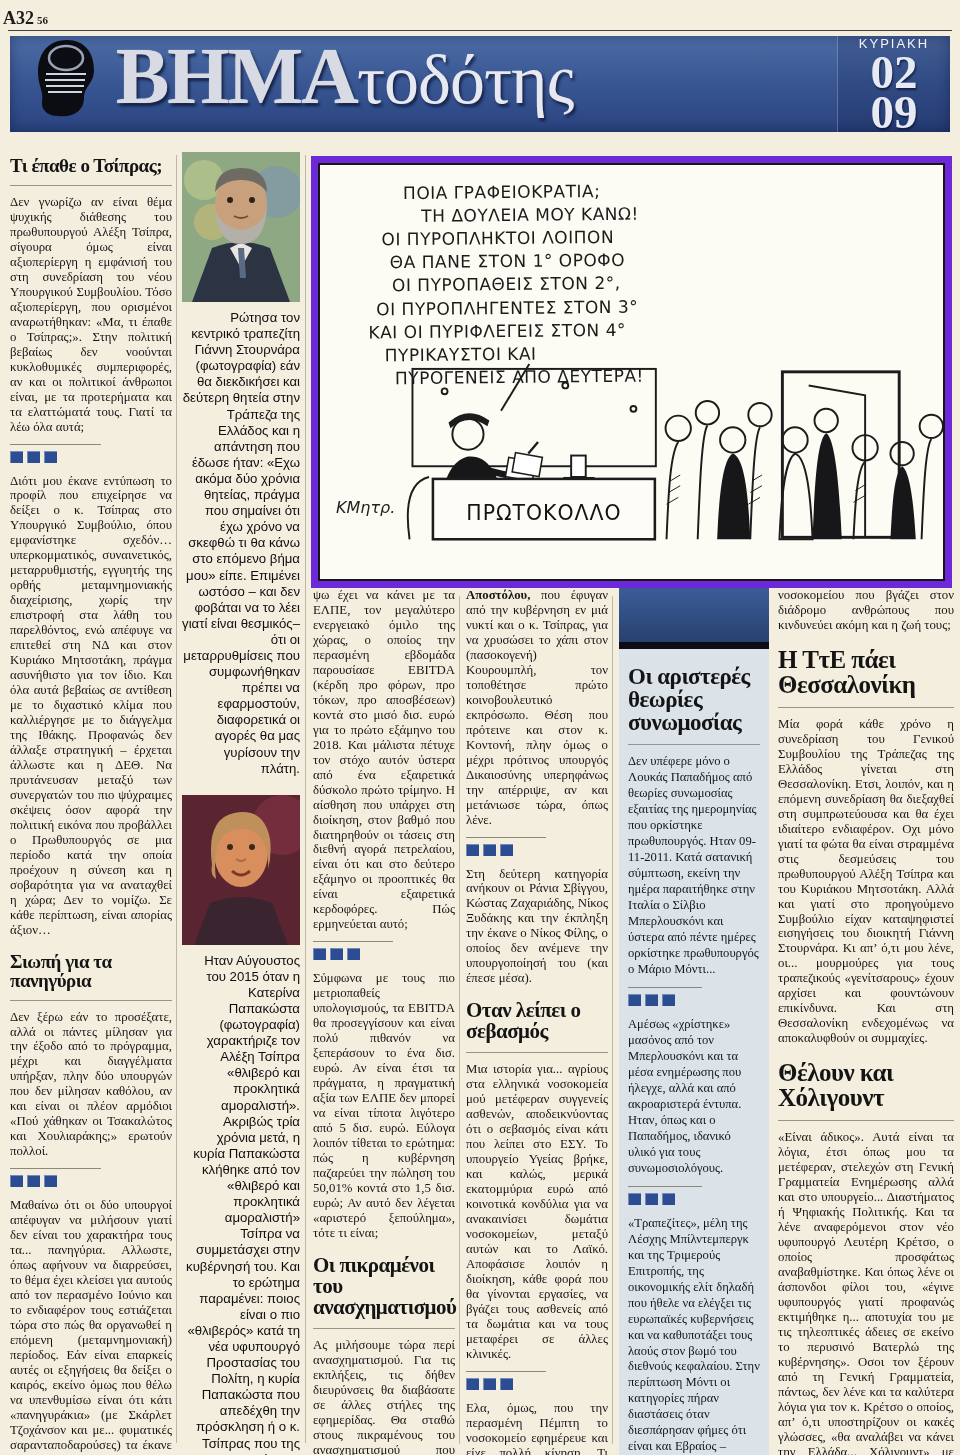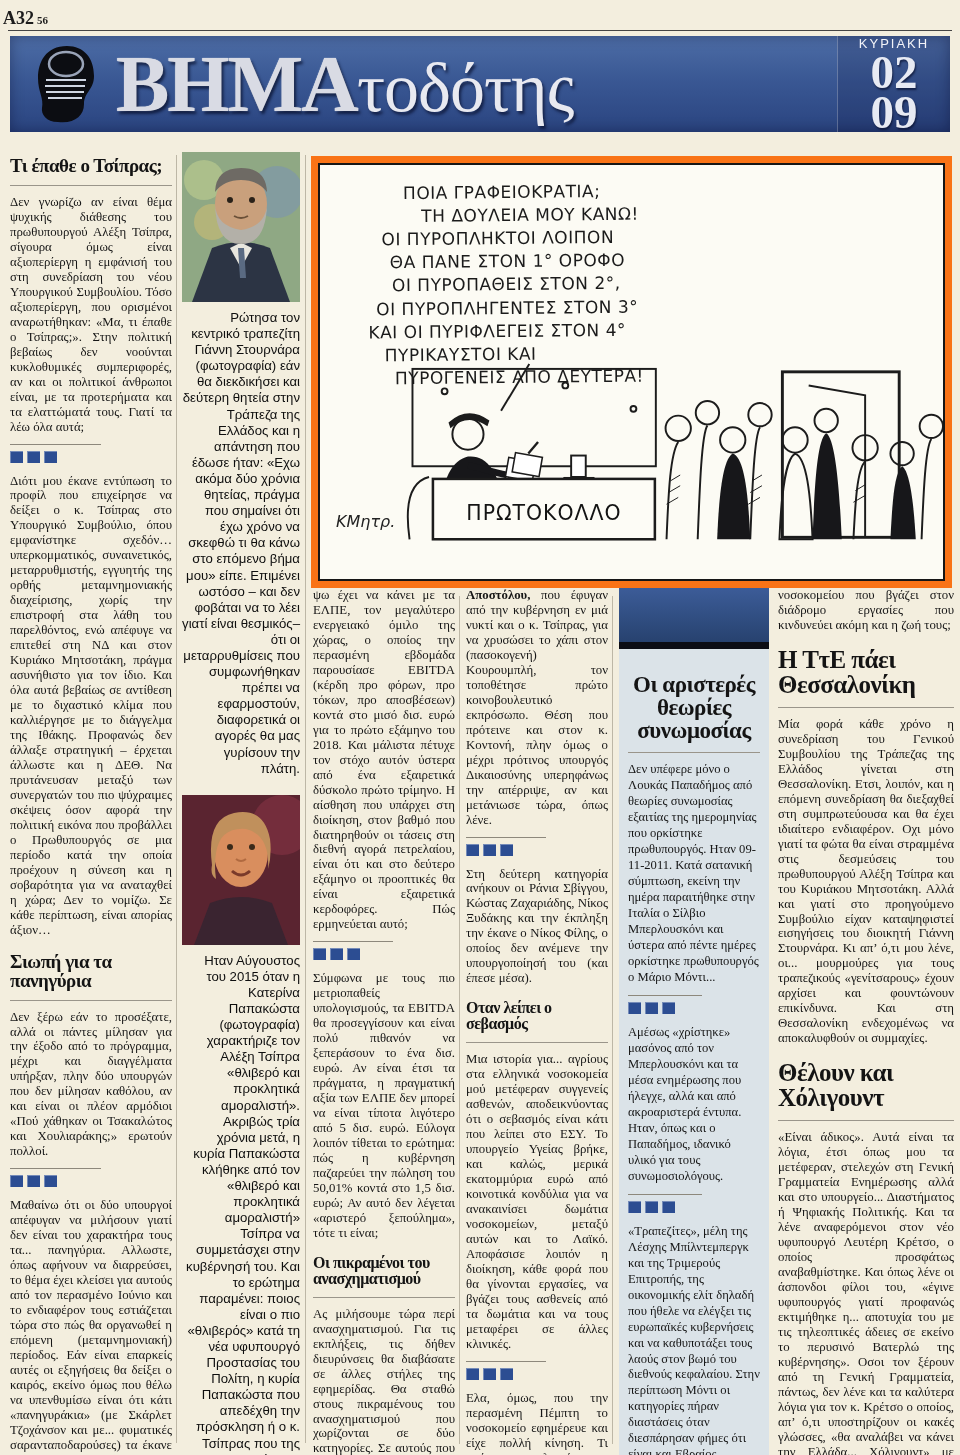--- a/index.html
+++ b/index.html
@@ -4,21 +4,21 @@
 <style>
   html,body{margin:0;padding:0;background:#888;}
   .page{position:relative;width:960px;height:1455px;background:#f3eede;overflow:hidden;
         font-family:"Liberation Serif",serif;color:#161616;}
   
   .folio{position:absolute;top:8px;left:3px;font-size:18px;font-weight:bold;color:#1c1c1c;}
   .folio .fn{font-size:11px;font-weight:bold;margin-left:3px;vertical-align:baseline;}
   .topline{position:absolute;top:30px;left:8px;right:8px;border-top:1.6px solid #444;}
   .masthead{position:absolute;top:36px;left:10px;width:940px;height:96px;
             background:linear-gradient(180deg,#4d6da6 0%,#3a5894 45%,#2a4480 100%);
-            display:flex;align-items:center;box-shadow:inset 0 0 14px rgba(0,0,30,.35);}
+            display:flex;box-shadow:inset 0 0 14px rgba(0,0,30,.35);}
   .logo{width:78px;height:84px;margin-left:18px;flex:0 0 auto;}
   .mh-title{margin-left:10px;white-space:nowrap;line-height:1;}
   .mh-bold{font-size:80px;font-weight:bold;color:#d9dbe4;letter-spacing:-2px;
            text-shadow:2px 3px 3px rgba(8,16,45,.75),0 0 1px #fff;}
   .mh-light{font-size:70px;color:#e8e9f0;letter-spacing:-1px;
             text-shadow:2px 3px 3px rgba(8,16,45,.7);}
   .mh-date{margin-left:auto;width:112px;height:100%;display:flex;flex-direction:column;
            align-items:center;justify-content:center;background:rgba(5,10,40,.14);
            border-left:1px solid rgba(255,255,255,.25);}
   .mh-day{font-family:"Liberation Sans",sans-serif;font-size:13px;color:#f2f3f8;
@@ -37,53 +37,53 @@
   .sep .l{width:56%;border-top:1px solid #8d887c;margin-bottom:4px;}
   .sep .sq{display:inline-block;width:13px;height:12px;background:#2c4d92;
            margin-right:4px;box-shadow:inset 1px 1px 0 rgba(255,255,255,.35);}
   b{font-weight:bold;margin-top:20px;}
   
   .c1{left:10px;top:150px;width:162px;}
   .c2{left:182px;top:152px;width:118px;}
   .c3{left:313px;top:588px;width:142px;}
   .c4{left:466px;top:588px;width:142px;}
   .c6{left:778px;top:588px;width:176px;}
-  .c3 h2,.c4 h2{font-size:16px;}
+  .c3 h2,.c4 h2{font-size:21px;}
   .c6 h2{font-size:25px;}
   
   .photo{width:118px;height:150px;overflow:hidden;background:#777;}
   .cap{font-family:"Liberation Sans",sans-serif;font-size:13.2px;line-height:1.22;
        color:#0e0e0e;text-align:right;margin:8px 0 18px;}
   
   .box{position:absolute;left:619px;top:588px;width:150px;}
   .box-bar{height:54px;background:linear-gradient(180deg,#3c5c98,#27426f);
            border-bottom:7px solid #0c0d14;}
   .box-body{background:#dbe3e8;padding:12px 9px 16px;min-height:640px;}
-  .box-body h2{font-size:23px;margin-top:12px;text-align:center;}
+  .box-body h2{font-size:23px;margin-top:4px;}
   .box-body p{font-size:12.6px;line-height:1.27;text-align:left;}
   
   .cart-outer{position:absolute;left:311px;top:156px;width:641px;height:432px;
-              background:#f97316;padding:7px;box-sizing:border-box;}
+              background:#6d28d9;padding:7px;box-sizing:border-box;}
   .cart{position:relative;width:100%;height:100%;background:#fcfbf4;
         border:2.5px solid #161616;box-sizing:border-box;}
   .speech{position:absolute;top:16px;left:48px;font-family:"DejaVu Sans",sans-serif;
           font-size:17px;line-height:1.36;color:#1b1b1b;letter-spacing:.5px;
           transform:rotate(-.6deg);}
   .speech span{display:block;}
   .speech span:nth-child(1){margin-left:36px;}
   .speech span:nth-child(2){margin-left:54px;}
   .speech span:nth-child(3){margin-left:14px;}
   .speech span:nth-child(4){margin-left:22px;}
   .speech span:nth-child(5){margin-left:24px;}
   .speech span:nth-child(6){margin-left:8px;}
   .speech span:nth-child(7){margin-left:0px;}
   .speech span:nth-child(8){margin-left:16px;}
   .speech span:nth-child(9){margin-left:26px;}
   .scene{position:absolute;left:0;bottom:30px;width:100%;height:190px;}
-  .sig{position:absolute;left:16px;bottom:48px;font-family:"DejaVu Sans",sans-serif;
+  .sig{position:absolute;left:16px;bottom:62px;font-family:"DejaVu Sans",sans-serif;
        font-style:italic;font-size:16px;color:#222;}
   .credit{position:absolute;bottom:7px;width:100%;text-align:center;font-size:13.5px;
           letter-spacing:1.5px;color:#1d1d1d;}
 </style>
 </head>
 <body>
 
 <div class="page">
 
   <div class="folio">
@@ -267,21 +267,21 @@
       <div class="rule"></div>
       <p>Δεν υπέφερε μόνο ο Λουκάς Παπαδήμος από θεωρίες συνωμοσίας εξαιτίας της ημερομηνίας που ορκίστηκε πρωθυπουργός. Ηταν 09-11-2011. Κατά σατανική σύμπτωση, εκείνη την ημέρα παραιτήθηκε στην Ιταλία ο Σίλβιο Μπερλουσκόνι και ύστερα από πέντε ημέρες ορκίστηκε πρωθυπουργός ο Μάριο Μόντι...</p>
       <div class="sep"><div class="l"></div><span class="sq"></span><span class="sq"></span><span class="sq"></span></div>
       <p>Αμέσως «χρίστηκε» μασόνος από τον Μπερλουσκόνι και τα μέσα ενημέρωσης που ήλεγχε, αλλά και από ακροαριστερά έντυπα. Ηταν, όπως και ο Παπαδήμος, ιδανικό υλικό για τους συνωμοσιολόγους.</p>
       <div class="sep"><div class="l"></div><span class="sq"></span><span class="sq"></span><span class="sq"></span></div>
       <p>«Τραπεζίτες», μέλη της Λέσχης Μπίλντεμπεργκ και της Τριμερούς Επιτροπής, της οικονομικής ελίτ δηλαδή που ήθελε να ελέγξει τις ευρωπαϊκές κυβερνήσεις και να καθυποτάξει τους λαούς στον βωμό του διεθνούς κεφαλαίου. Στην περίπτωση Μόντι οι κατηγορίες πήραν διαστάσεις όταν διεσπάρησαν φήμες ότι είναι και Εβραίος – μάλιστα ασχολήθηκαν με την παράκρουση αυτή μέχρι και οι «Financial Times»!</p>
     </div>
   </div>
 
   <div class="col c6">
-    <p>νοσοκομείου που βγάζει στον διάδρομο εργασίες που κινδυνεύει ακόμη και η ζωή τους;</p>
+    <p>νοσοκομείου που βγάζει στον διάδρομο ανθρώπους που κινδυνεύει ακόμη και η ζωή τους;</p>
     <h2>Η ΤτΕ πάει Θεσσαλονίκη</h2>
     <div class="rule"></div>
     <p>Μία φορά κάθε χρόνο η συνεδρίαση του Γενικού Συμβουλίου της Τράπεζας της Ελλάδος γίνεται στη Θεσσαλονίκη. Ετσι, λοιπόν, και η επόμενη συνεδρίαση θα διεξαχθεί στη συμπρωτεύουσα και θα έχει ιδιαίτερο ενδιαφέρον. Οχι μόνο γιατί τα φώτα θα είναι στραμμένα στις δεσμεύσεις του πρωθυπουργού Αλέξη Τσίπρα και του Κυριάκου Μητσοτάκη. Αλλά και γιατί στο προηγούμενο Συμβούλιο είχαν καταψηφιστεί εισηγήσεις του διοικητή Γιάννη Στουρνάρα. Κι απ’ ό,τι μου λένε, οι... μουρμούρες για τους τραπεζικούς «γενίτσαρους» έχουν αρχίσει και φουντώνουν επικίνδυνα. Και στη Θεσσαλονίκη ενδεχομένως να αποκαλυφθούν οι συμμαχίες.</p>
     <h2>Θέλουν και Χόλιγουντ</h2>
     <div class="rule"></div>
     <p>«Είναι άδικος». Αυτά είναι τα λόγια, έτσι όπως μου τα μετέφεραν, στελεχών στη Γενική Γραμματεία Ενημέρωσης αλλά και στο υπουργείο... Διαστήματος ή Ψηφιακής Πολιτικής. Και τα λένε αναφερόμενοι στον νέο υφυπουργό Λευτέρη Κρέτσο, ο οποίος προσφάτως αναβαθμίστηκε. Και όπως λένε οι άσπονδοι φίλοι του, «έγινε υφυπουργός γιατί προφανώς εκτιμήθηκε η... αποτυχία του με τις τηλεοπτικές άδειες σε εκείνο το περυσινό Βατερλώ της κυβέρνησης». Οσοι τον ξέρουν από τη Γενική Γραμματεία, πάντως, δεν λένε και τα καλύτερα λόγια για τον κ. Κρέτσο ο οποίος, απ’ ό,τι υποστηρίζουν οι κακές γλώσσες, «θα αναλάβει να κάνει την Ελλάδα... Χόλιγουντ» με υπερπαραγωγές που θα φέρει από την Αμερική.</p>
   </div>
 
 </div>
 

